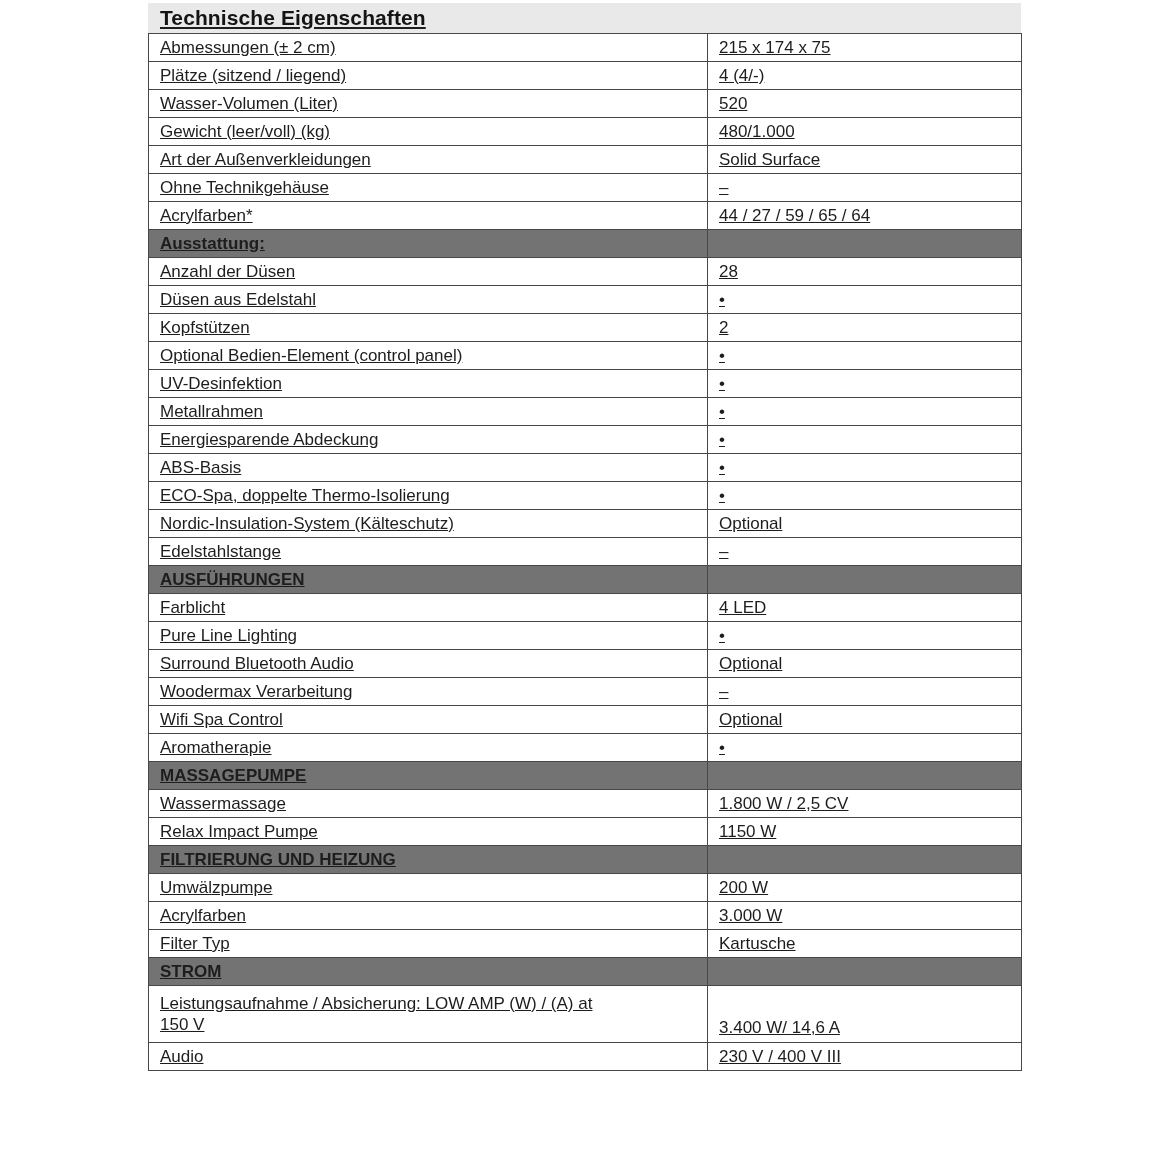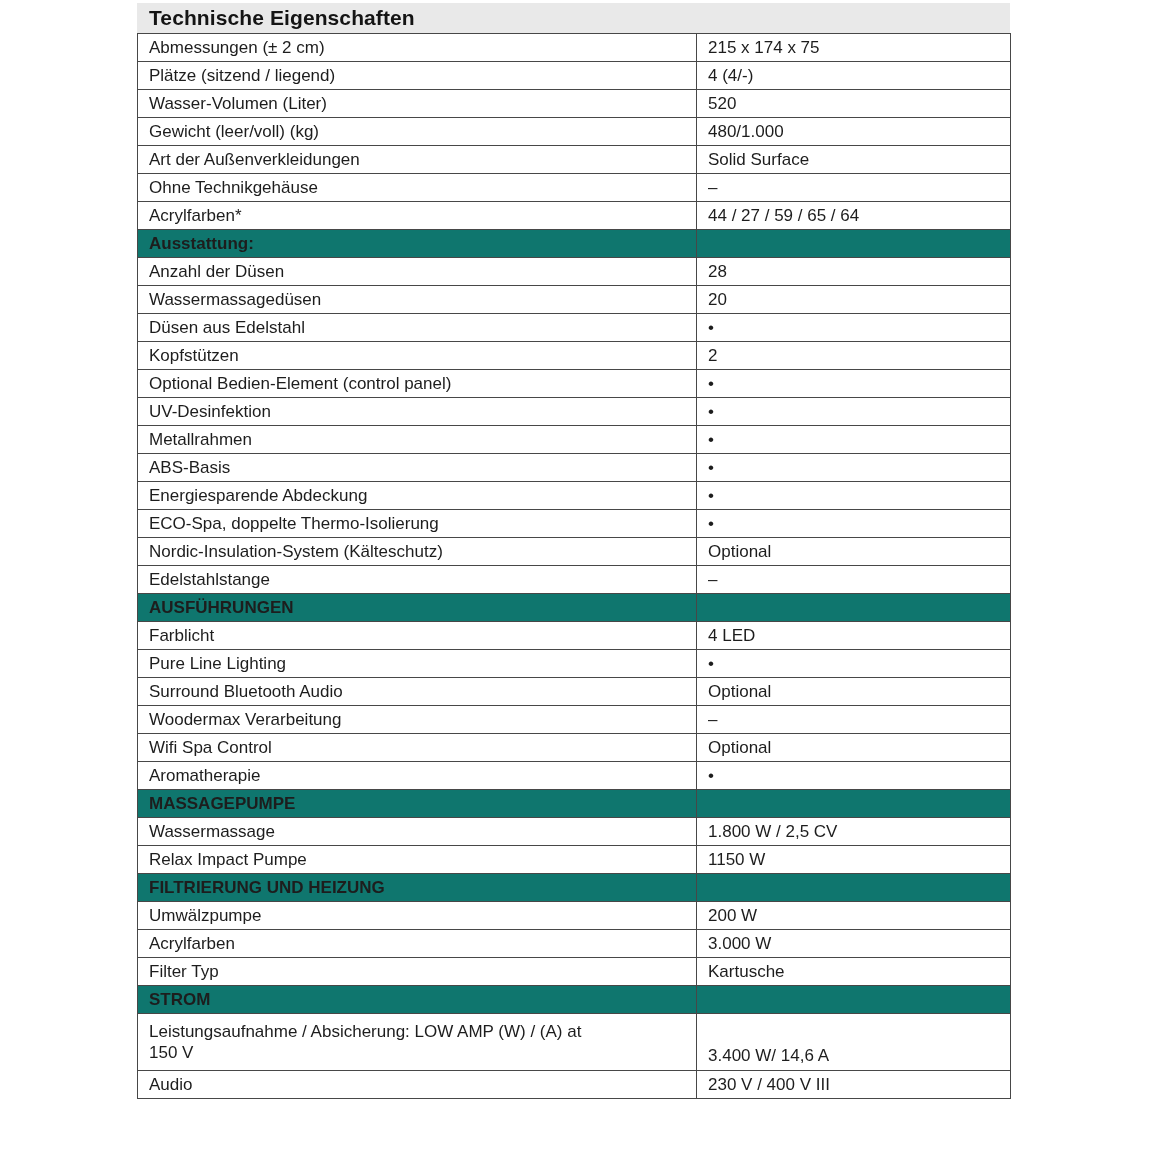--- a/index.html
+++ b/index.html
@@ -8,23 +8,24 @@
     position: relative;
     width: 1172px;
     height: 1172px;
     background: #ffffff;
     font-family: "Liberation Sans", sans-serif;
     color: #1d1d1d;
     overflow: hidden;
   }
   .spec {
     position: absolute;
-    left: 137px;
+    left: 148px;
     top: 3px;
     width: 873px;
+    text-decoration: underline;
   }
   .spec-title {
     background: #e9e9e9;
     font-size: 21px;
     font-weight: bold;
     color: #141414;
     height: 30px;
     line-height: 30px;
     padding-left: 12px;
     letter-spacing: 0.1px;
@@ -40,21 +41,21 @@
     border: 1px solid #474747;
     font-size: 17px;
     height: 28px;
     padding: 0 10px 0 11px;
     vertical-align: middle;
     white-space: pre-line;
     overflow: hidden;
     line-height: 1.25;
   }
   tr.section td {
-    background: #0f766e;
+    background: #737373;
   }
   tr.section td.label-cell {
     font-weight: bold;
   }
   tr.tall td {
     height: 57px;
   }
   tr.tall td.value-cell {
     vertical-align: bottom;
     padding-bottom: 4px;
@@ -102,49 +103,45 @@
           </tr>
           <tr class="section">
             <td class="label-cell">Ausstattung:</td>
             <td class="value-cell"></td>
           </tr>
           <tr>
             <td class="label-cell">Anzahl der Düsen</td>
             <td class="value-cell">28</td>
           </tr>
           <tr>
-            <td class="label-cell">Wassermassagedüsen</td>
-            <td class="value-cell">20</td>
-          </tr>
-          <tr>
             <td class="label-cell">Düsen aus Edelstahl</td>
             <td class="value-cell">•</td>
           </tr>
           <tr>
             <td class="label-cell">Kopfstützen</td>
             <td class="value-cell">2</td>
           </tr>
           <tr>
             <td class="label-cell">Optional Bedien-Element (control panel)</td>
             <td class="value-cell">•</td>
           </tr>
           <tr>
             <td class="label-cell">UV-Desinfektion</td>
             <td class="value-cell">•</td>
           </tr>
           <tr>
             <td class="label-cell">Metallrahmen</td>
             <td class="value-cell">•</td>
           </tr>
           <tr>
+            <td class="label-cell">Energiesparende Abdeckung</td>
+            <td class="value-cell">•</td>
+          </tr>
+          <tr>
             <td class="label-cell">ABS-Basis</td>
-            <td class="value-cell">•</td>
-          </tr>
-          <tr>
-            <td class="label-cell">Energiesparende Abdeckung</td>
             <td class="value-cell">•</td>
           </tr>
           <tr>
             <td class="label-cell">ECO-Spa, doppelte Thermo-Isolierung</td>
             <td class="value-cell">•</td>
           </tr>
           <tr>
             <td class="label-cell">Nordic-Insulation-System (Kälteschutz)</td>
             <td class="value-cell">Optional</td>
           </tr>

